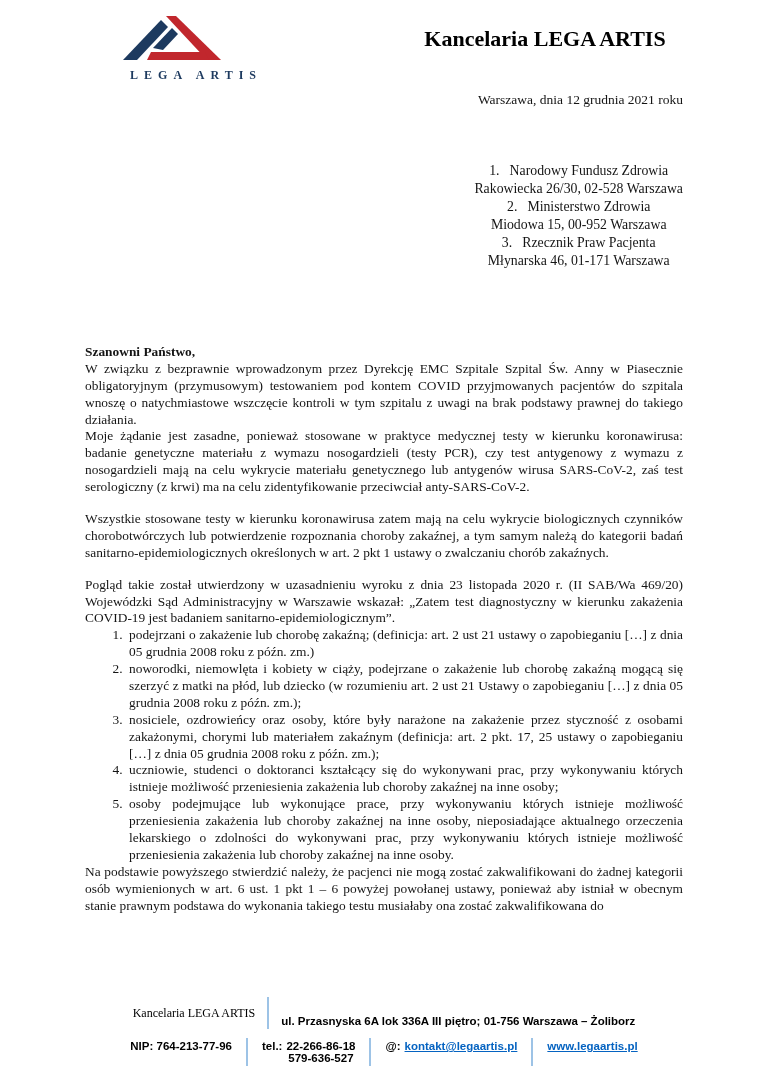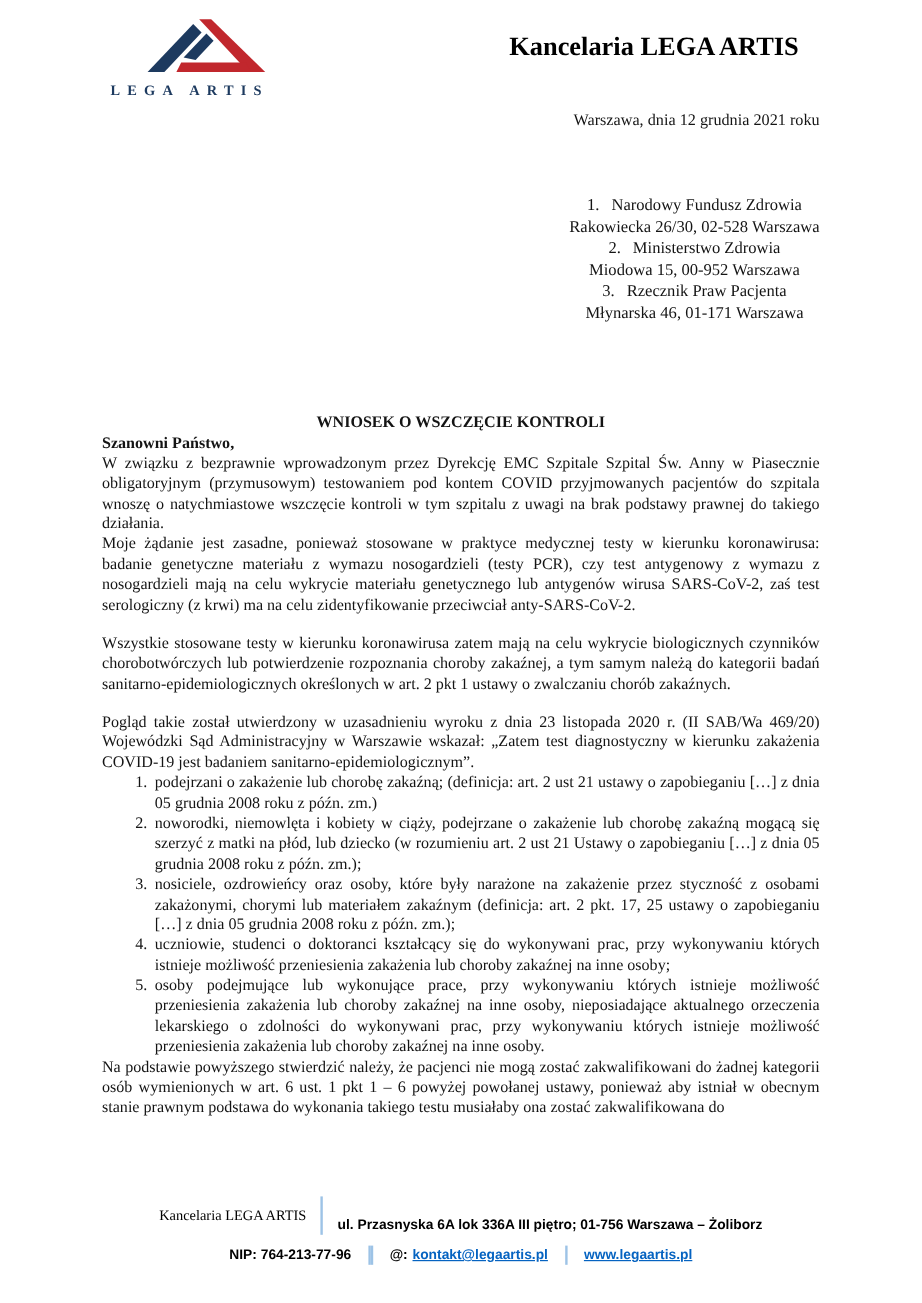--- a/index.html
+++ b/index.html
@@ -1,21 +1,21 @@
 <!DOCTYPE html>
 <html><head>
 <meta charset="utf-8">
 <style>
   html,body{margin:0;padding:0;background:#fff;}
   .page{
     position:relative;width:768px;height:1086px;background:#ffffff;
     font-family:"Liberation Serif", serif;color:#141414;overflow:hidden;
   }
   
-  .logo{position:absolute;left:92px;top:14px;width:170px;text-align:left;}
+  .logo{position:absolute;left:92px;top:14px;width:170px;text-align:right;}
   .logo-text{
     margin-top:2px;font-size:12px;font-weight:bold;letter-spacing:6px;
     color:#1d3a5f;font-family:"Liberation Serif", serif;
   }
   .firm-title{
     position:absolute;left:395px;top:26px;width:300px;margin:0;
     text-align:center;font-size:22px;font-weight:bold;color:#000;
   }
   .date-line{
     position:absolute;right:85px;top:92px;font-size:13.5px;text-align:center;
@@ -90,21 +90,20 @@
       <span class="recipient-number">2.</span><span>Ministerstwo Zdrowia</span>
     </div>
     <div>Miodowa 15, 00-952 Warszawa</div>
     <div>
       <span class="recipient-number">3.</span><span>Rzecznik Praw Pacjenta</span>
     </div>
     <div>Młynarska 46, 01-171 Warszawa</div>
   </div>
 
   <div class="doc-body">
-    <p class="subject">WNIOSEK O WSZCZĘCIE KONTROLI</p>
     <p class="salutation">Szanowni Państwo,</p>
     <p>W związku z bezprawnie wprowadzonym przez Dyrekcję EMC Szpitale Szpital Św. Anny w Piasecznie obligatoryjnym (przymusowym) testowaniem pod kontem COVID przyjmowanych pacjentów do szpitala wnoszę o natychmiastowe wszczęcie kontroli w tym szpitalu z uwagi na brak podstawy prawnej do takiego działania.</p>
     <p>Moje żądanie jest zasadne, ponieważ stosowane w praktyce medycznej testy w kierunku koronawirusa: badanie genetyczne materiału z wymazu nosogardzieli (testy PCR), czy test antygenowy z wymazu z nosogardzieli mają na celu wykrycie materiału genetycznego lub antygenów wirusa SARS-CoV-2, zaś test serologiczny (z krwi) ma na celu zidentyfikowanie przeciwciał anty-SARS-CoV-2.</p>
     <p class="gap">Wszystkie stosowane testy w kierunku koronawirusa zatem mają na celu wykrycie biologicznych czynników chorobotwórczych lub potwierdzenie rozpoznania choroby zakaźnej, a tym samym należą do kategorii badań sanitarno-epidemiologicznych określonych w art. 2 pkt 1 ustawy o zwalczaniu chorób zakaźnych.</p>
     <p class="gap">Pogląd takie został utwierdzony w uzasadnieniu wyroku z dnia 23 listopada 2020 r. (II SAB/Wa 469/20) Wojewódzki Sąd Administracyjny w Warszawie wskazał: „Zatem test diagnostyczny w kierunku zakażenia COVID-19 jest badaniem sanitarno-epidemiologicznym”.</p>
     <ol class="legal-list">
       <li>podejrzani o zakażenie lub chorobę zakaźną; (definicja: art. 2 ust 21 ustawy o zapobieganiu […] z dnia 05 grudnia 2008 roku z późn. zm.)</li>
       <li>noworodki, niemowlęta i kobiety w ciąży, podejrzane o zakażenie lub chorobę zakaźną mogącą się szerzyć z matki na płód, lub dziecko (w rozumieniu art. 2 ust 21 Ustawy o zapobieganiu […] z dnia 05 grudnia 2008 roku z późn. zm.);</li>
       <li>nosiciele, ozdrowieńcy oraz osoby, które były narażone na zakażenie przez styczność z osobami zakażonymi, chorymi lub materiałem zakaźnym (definicja: art. 2 pkt. 17, 25 ustawy o zapobieganiu […] z dnia 05 grudnia 2008 roku z późn. zm.);</li>
       <li>uczniowie, studenci o doktoranci kształcący się do wykonywani prac, przy wykonywaniu których istnieje możliwość przeniesienia zakażenia lub choroby zakaźnej na inne osoby;</li>
@@ -115,20 +114,27 @@
 
   <div class="footer">
     <div class="f-row f-row1">
       <div class="f-firm">Kancelaria  LEGA ARTIS</div>
       <div class="f-div"></div>
       <div class="f-address">ul. Przasnyska 6A lok 336A III piętro; 01-756 Warszawa – Żoliborz</div>
     </div>
     <div class="f-row f-row2">
       <div class="f-cell bold">NIP: 764-213-77-96</div>
       <div class="f-div"></div>
+      <div class="f-cell bold">
+        <span>tel.:</span>
+        <span class="f-tel-nums">
+          <span>22-266-86-18</span><br>
+          <span>579-636-527</span>
+        </span>
+      </div>
       <div class="f-div"></div>
       <div class="f-cell bold">
         <span>@:</span>
         <a href="#" class="f-link">kontakt@legaartis.pl</a>
       </div>
       <div class="f-div"></div>
       <div class="f-cell">
         <a href="#" class="f-link site">www.legaartis.pl</a>
       </div>
     </div>

